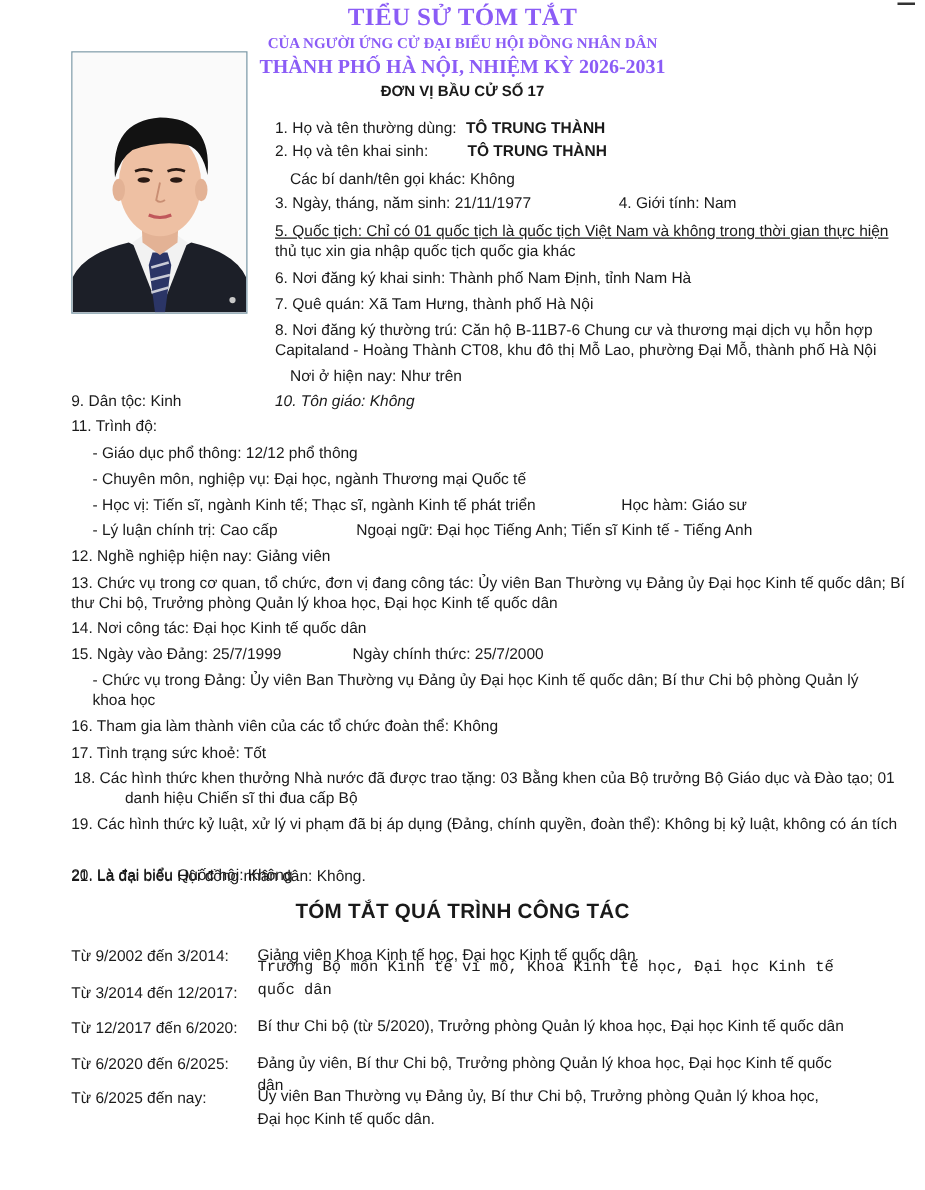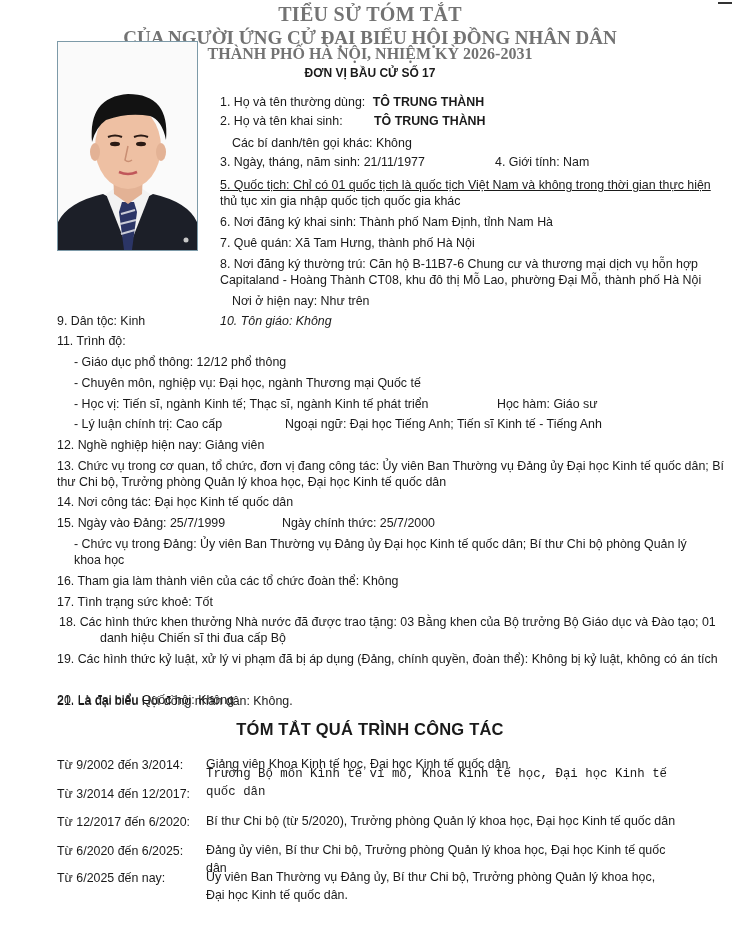--- a/index.html
+++ b/index.html
@@ -1,22 +1,22 @@
 <!DOCTYPE html>
 <html><head>
 <meta charset="utf-8">
 <style>
   html, body { margin: 0; padding: 0; background: #ffffff; }
   body { width: 740px; height: 952px; position: relative; overflow: hidden;
          font-family: "Liberation Sans", "DejaVu Sans", sans-serif; color: #1a1a1a; }
   .corner-mark { position: absolute; left: 718px; top: 2px; width: 14px; height: 2px; background: #333; }
   .title { position: absolute; left: 0; width: 740px; text-align: center; margin-left: 82px; width: 576px;
-           font-family: "Liberation Serif", "DejaVu Serif", serif; font-weight: bold; color: #737373; }
+           font-family: "Liberation Serif", "DejaVu Serif", serif; font-weight: bold; color: #8b5cf6; }
   .t1 { top: 3px; font-size: 20px; letter-spacing: 0.3px; }
-  .t2 { top: 27px; font-size: 19px; }
+  .t2 { top: 27px; font-size: 12px; }
   .t3 { top: 45px; font-size: 16px; text-align: center; }
   .t4 { top: 66px; font-size: 12px; font-family: "Liberation Sans", "DejaVu Sans", sans-serif; color: #1a1a1a; }
   .photo { position: absolute; left: 57px; top: 41px; width: 139px; height: 208px;
            border: 1px solid #7d9aa8; background: #fbfbfb; overflow: hidden; }
   .photo svg { display: block; }
   .line { position: absolute; font-size: 12.4px; line-height: 16px; white-space: nowrap; }
   .bold { font-weight: bold; }
   .section-title { position: absolute; left: 0; width: 740px; text-align: center; top: 720px;
                    font-size: 16.5px; font-weight: bold; letter-spacing: 0.2px; }
   .period { position: absolute; left: 57px; font-size: 12.4px; line-height: 16px; white-space: nowrap; }

